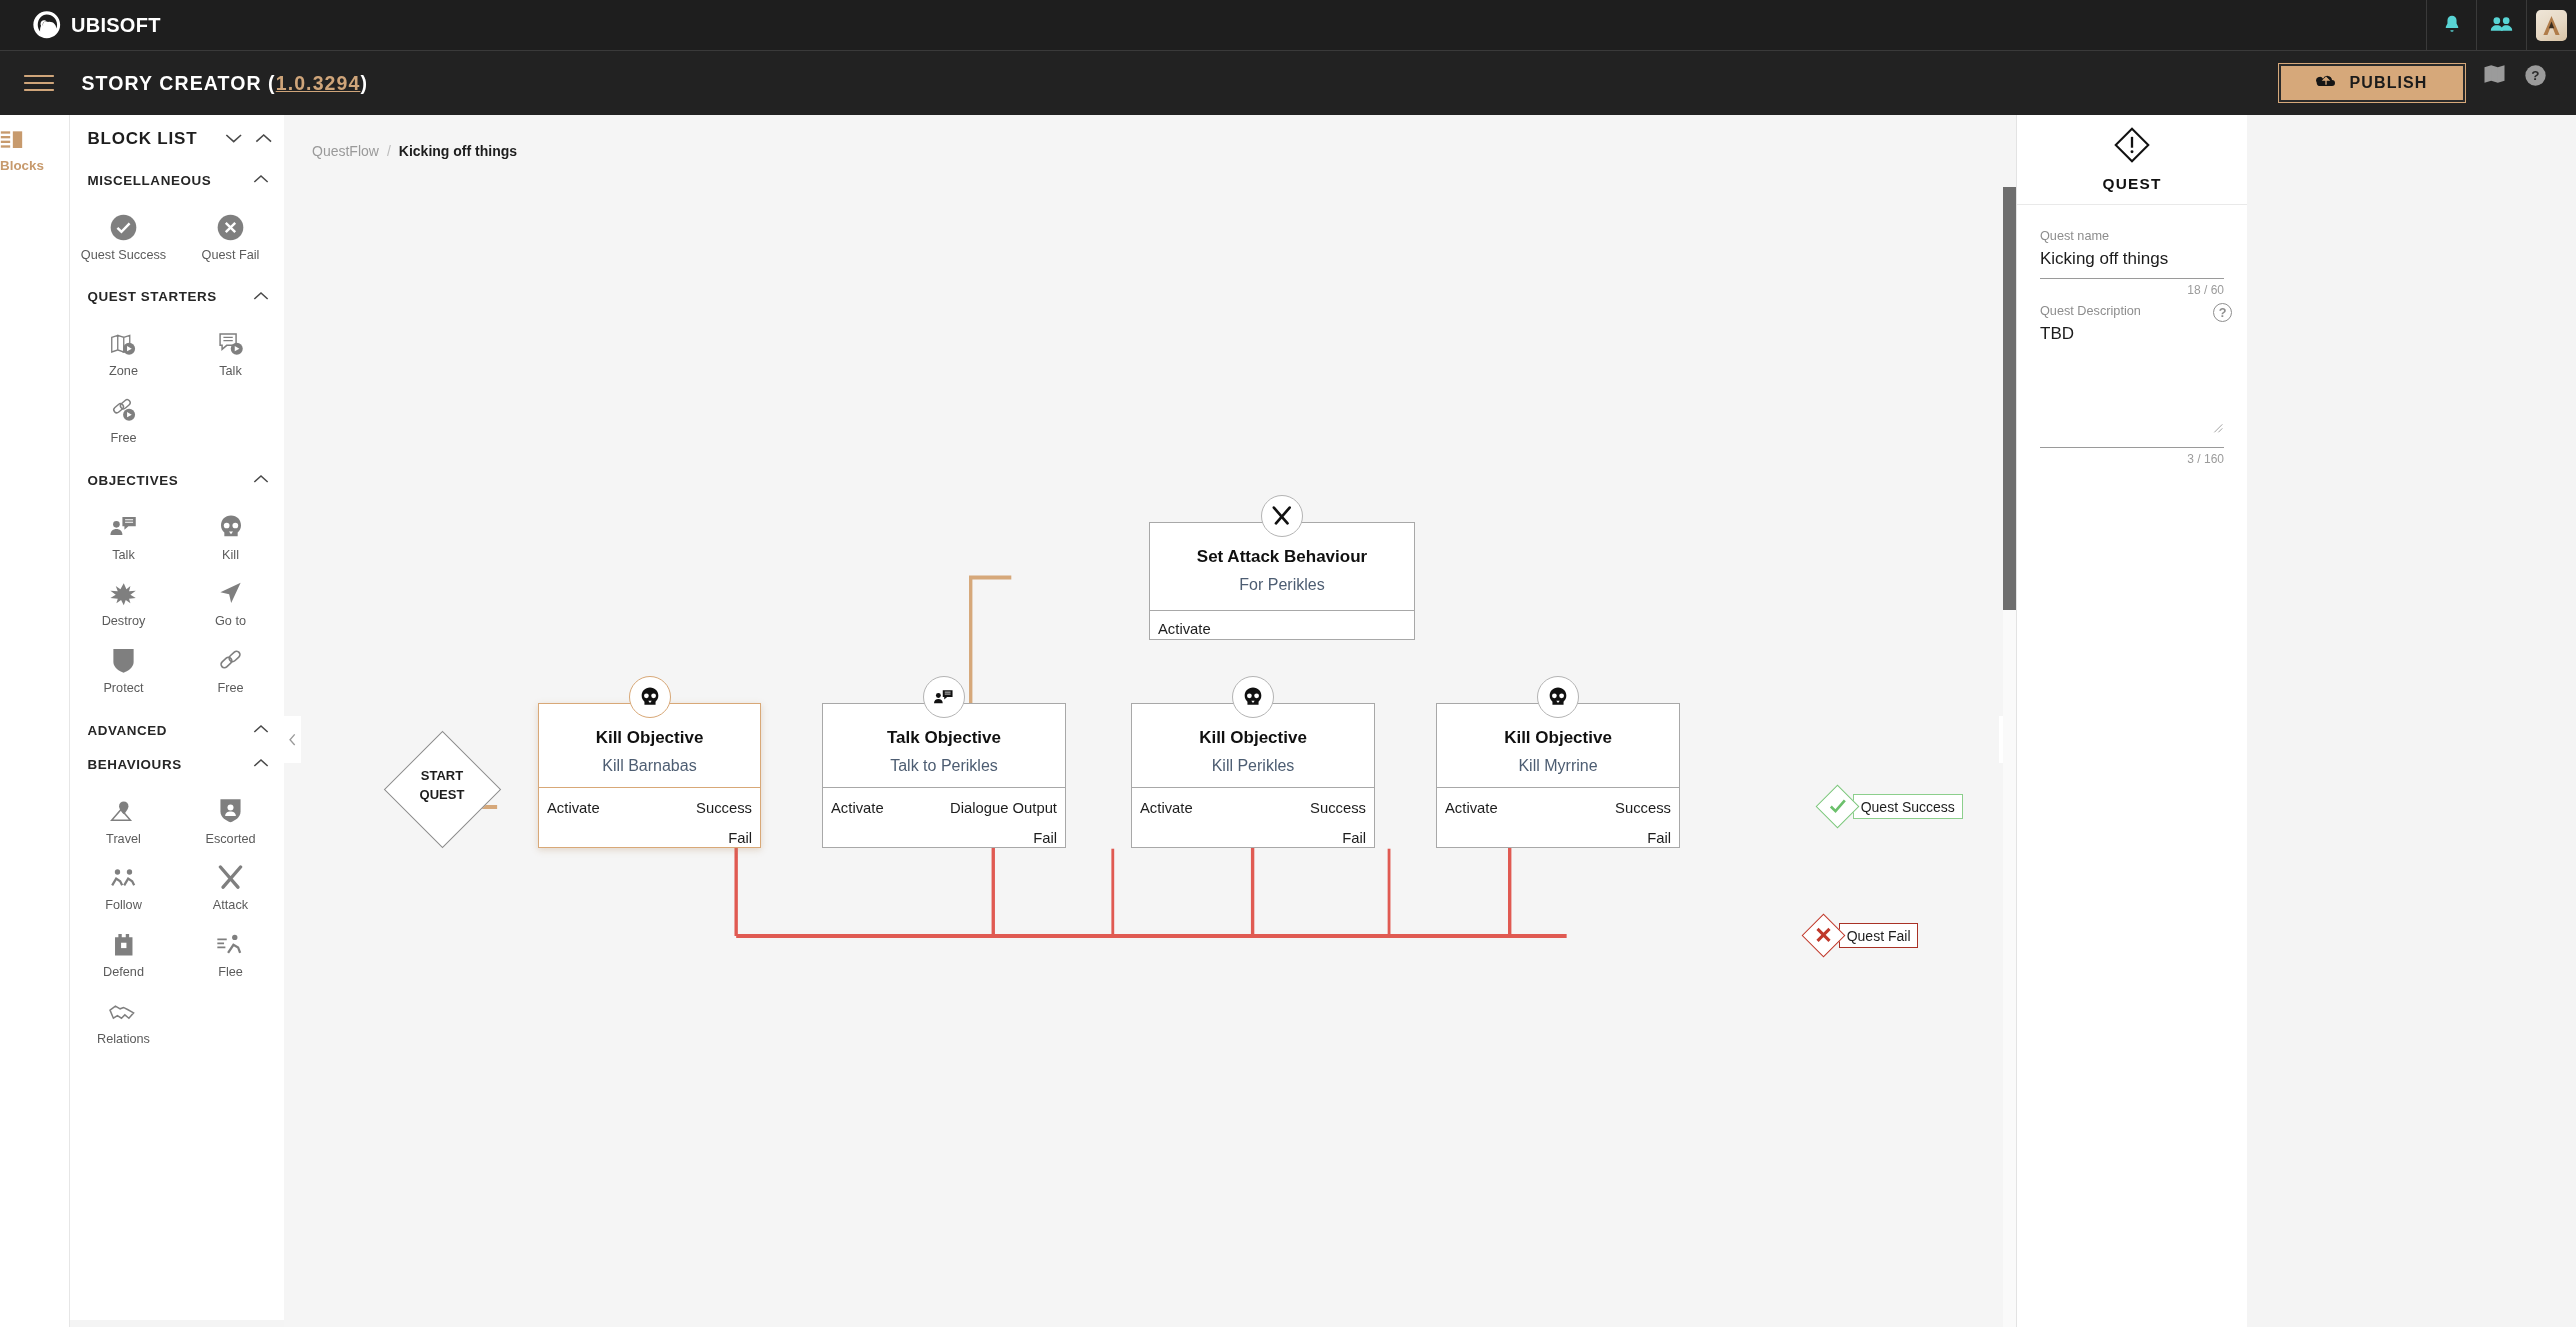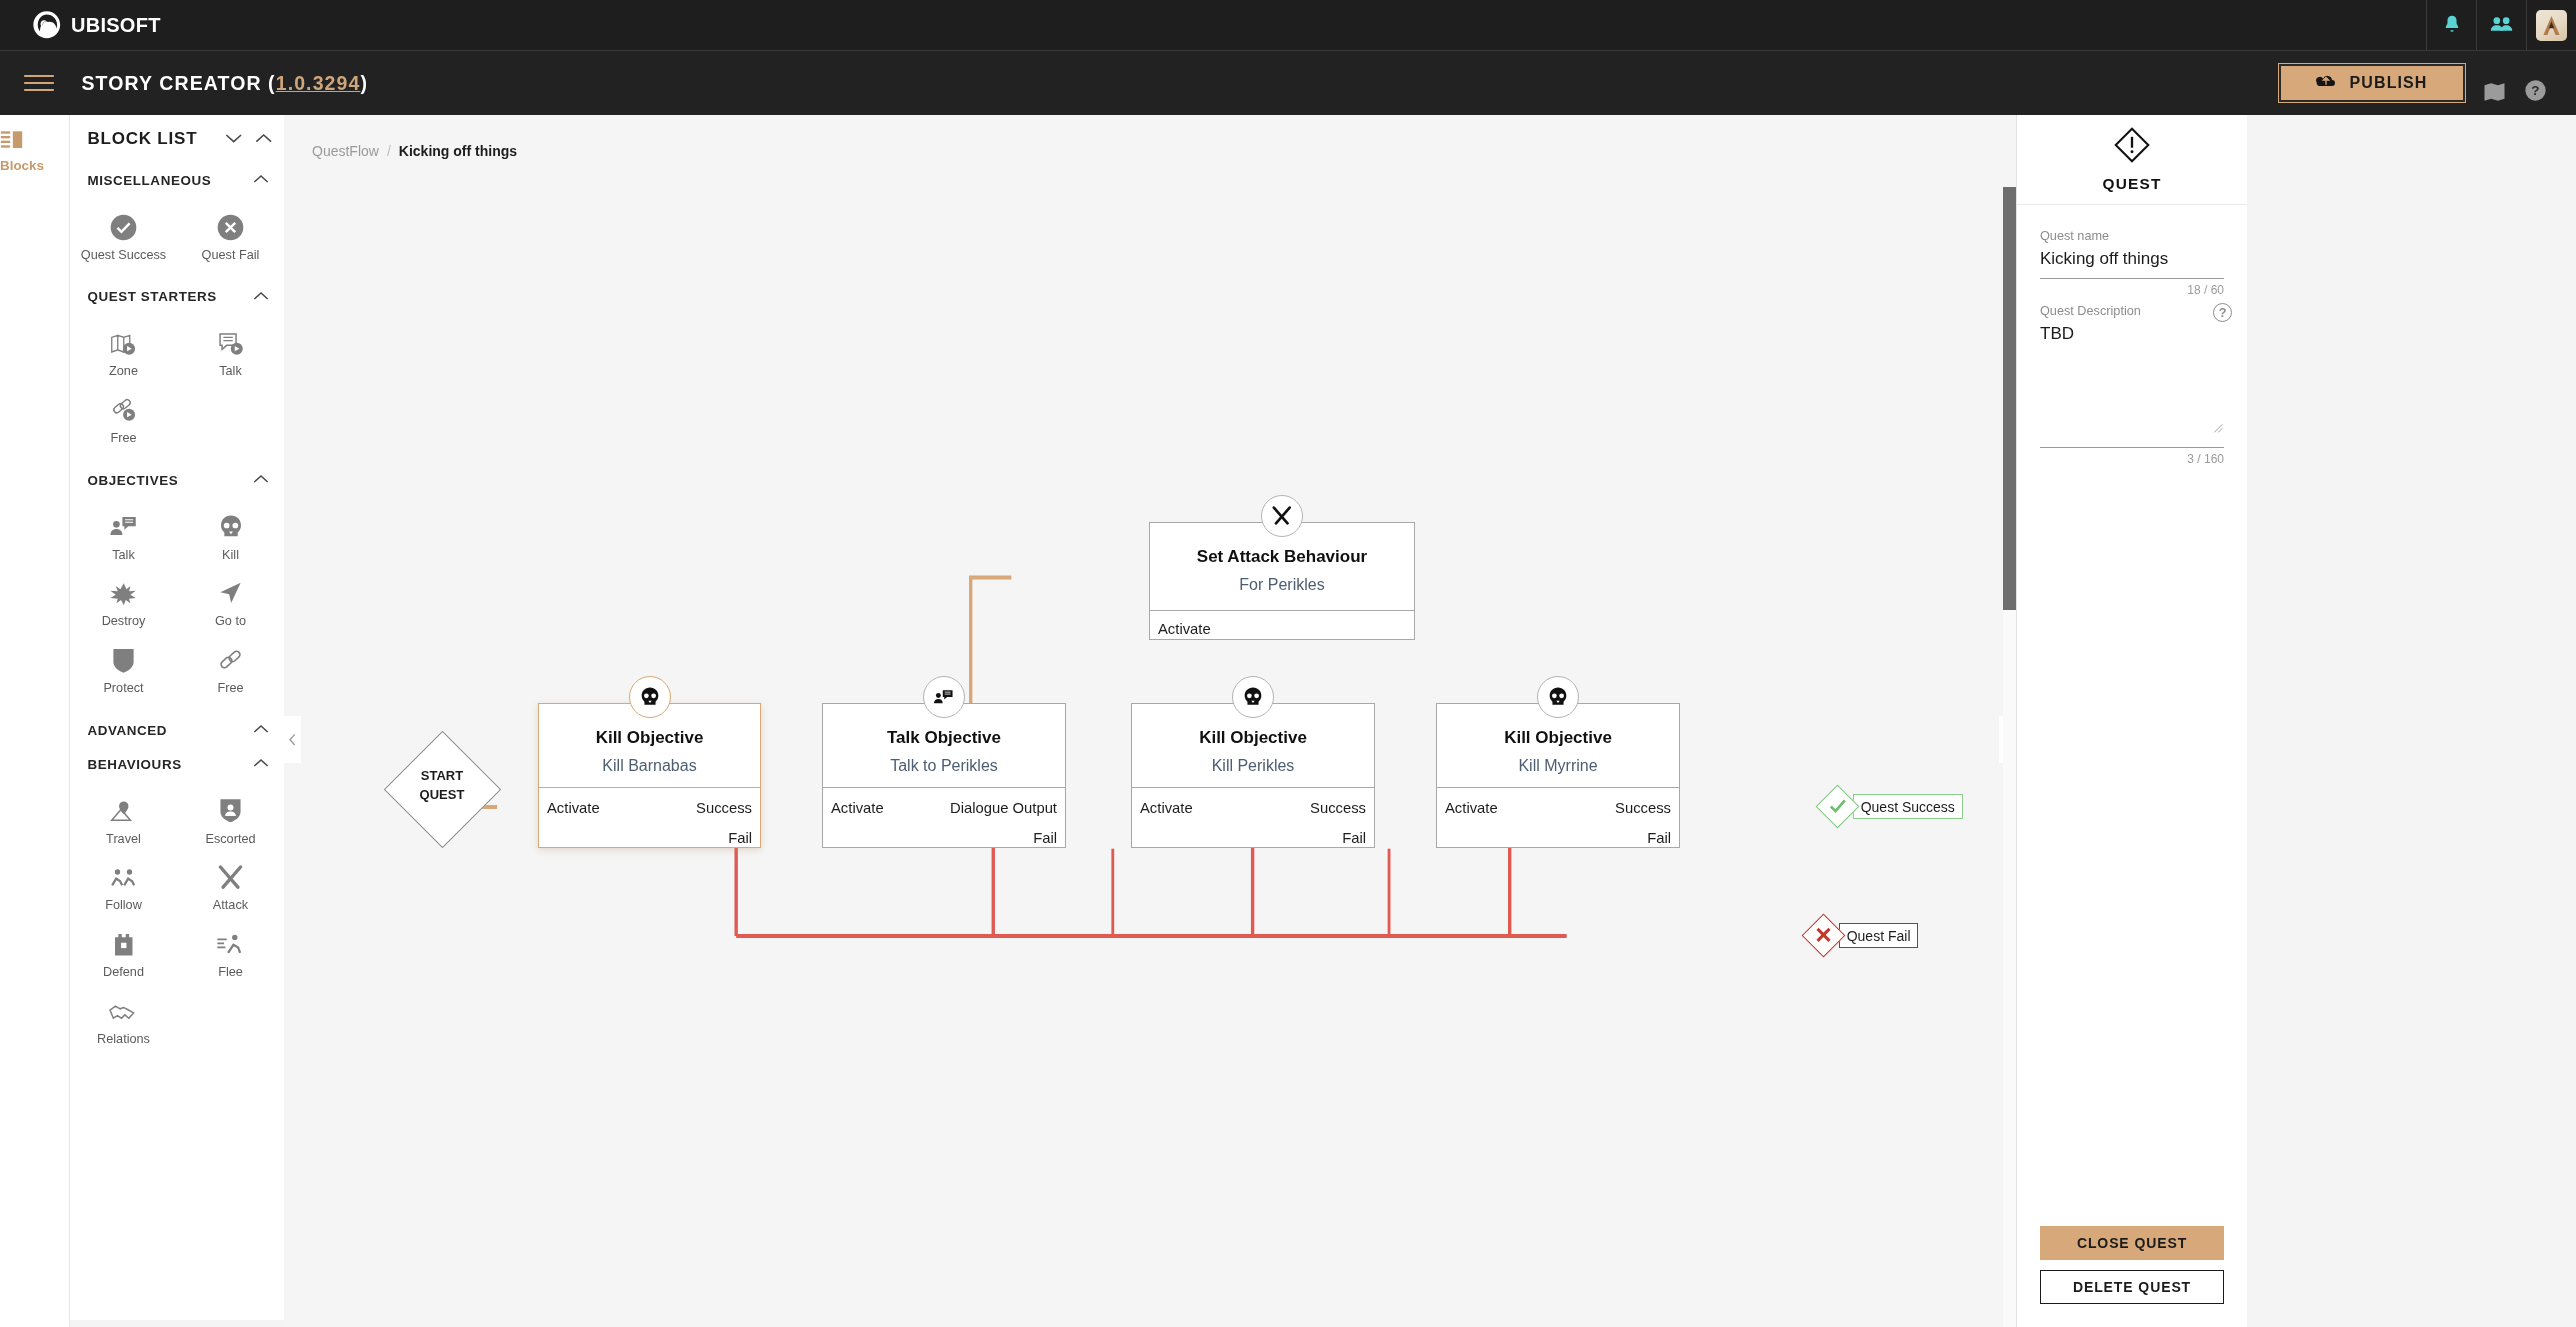--- a/index.html
+++ b/index.html
@@ -42,21 +42,21 @@
   }
   .hamburger { margin-left: 24px; width: 29.5px; cursor: pointer; }
   .hamburger span {
     display: block; height: 2px; background: #cfa57a; margin: 4.7px 0; border-radius: 0.7px;
   }
   .app-title {
     margin-left: 28px; color: #ffffff; font-size: 19.5px; font-weight: bold;
     letter-spacing: 1.1px;
   }
   .app-title .ver { color: #cfa57a; text-decoration: underline; }
-  .appbar-right { margin-left: auto; display: flex; align-items: flex-end; gap: 18px; margin-right: 29.5px; }
+  .appbar-right { margin-left: auto; display: flex; align-items: flex-start; gap: 18px; margin-right: 29.5px; }
   .publish-btn {
     background: #d6a87a; color: #1b1b1b; font-size: 16px; font-weight: bold;
     letter-spacing: 1.1px; padding: 0 35px; height: 38px;
     display: flex; align-items: center; gap: 13.4px; cursor: pointer;
     border: 2.7px solid #2a2a2a; outline: 1.3px solid #d6a87a;
   }
   .icon-btn { cursor: pointer; display: flex; align-items: center; }
 
   
   .rail {
@@ -750,20 +750,16 @@
         <span class="resize-grip">
           <svg width="12" height="12" viewBox="0 0 18 18">
             <path d="M17 5L5 17M17 11l-6 6" stroke="#9a9a9a" stroke-width="1.4"></path>
           </svg>
         </span>
       </div>
       <div class="fld-underline"></div>
       <div class="counter">3 / 160</div>
     </div>
 
-    <div class="insp-actions">
-      <button class="btn-primary">CLOSE QUEST</button>
-      <button class="btn-outline">DELETE QUEST</button>
-    </div>
   </div>
 
 </div>
 
 
 </body></html>

